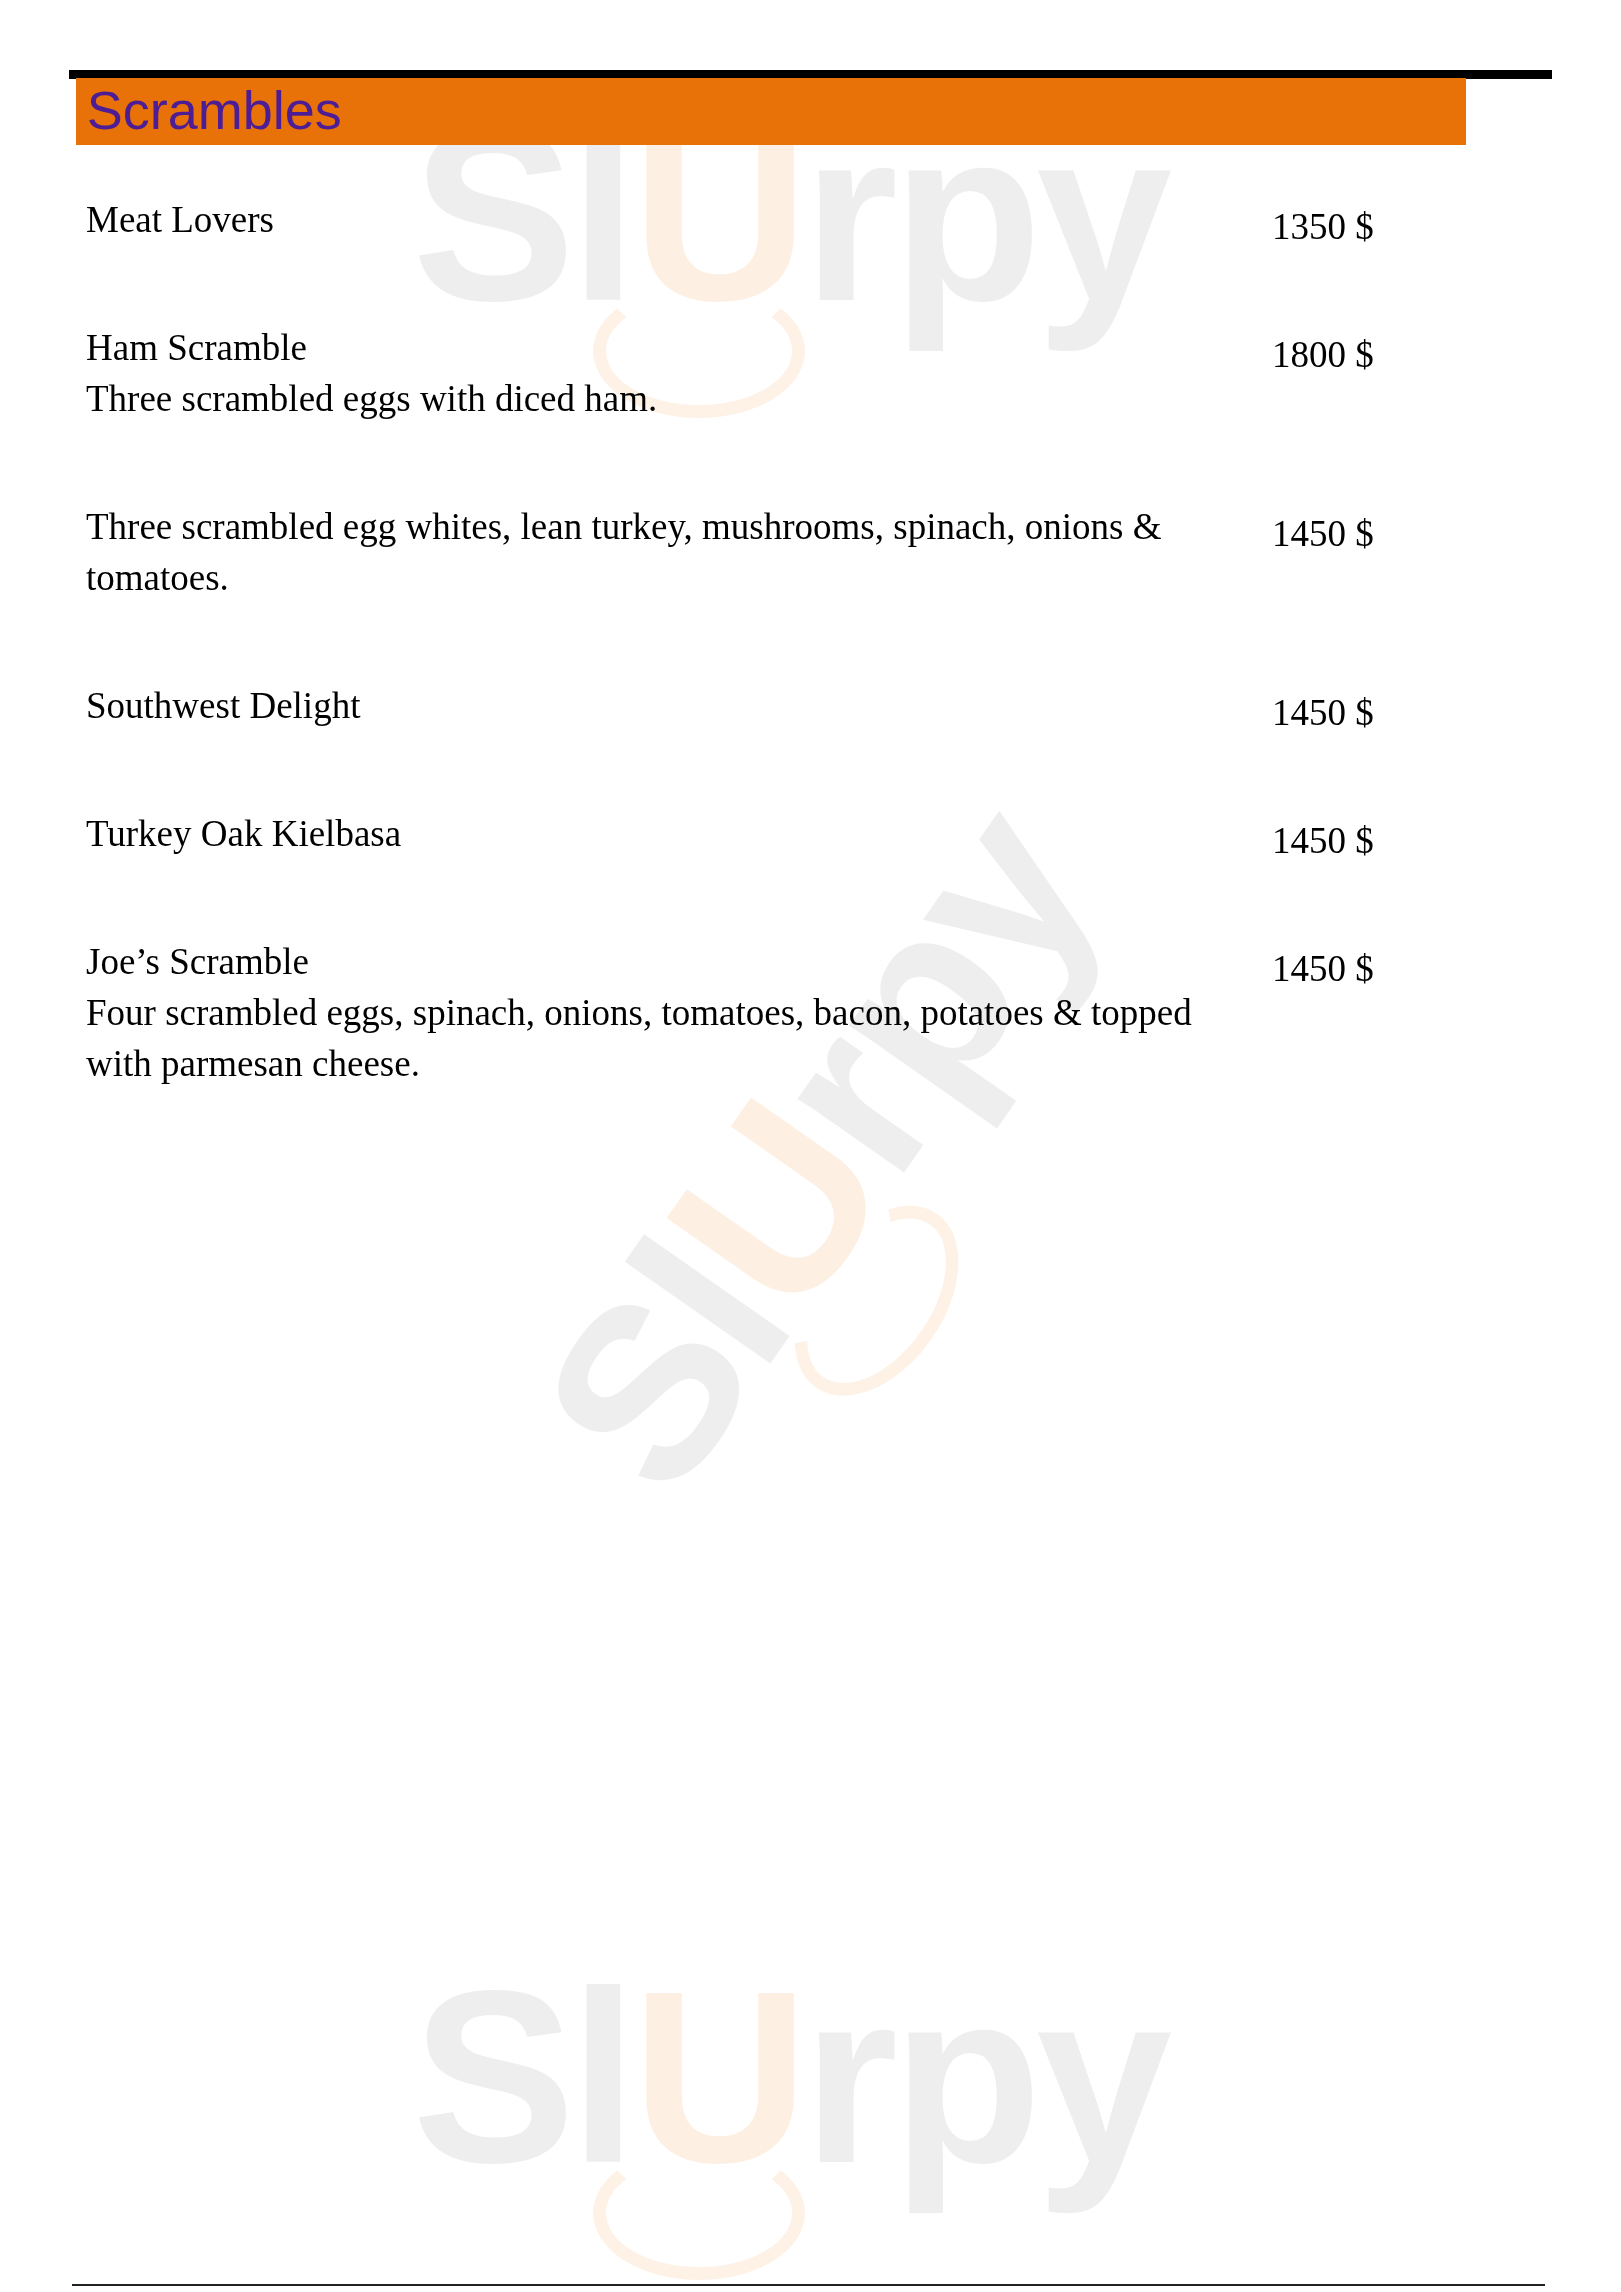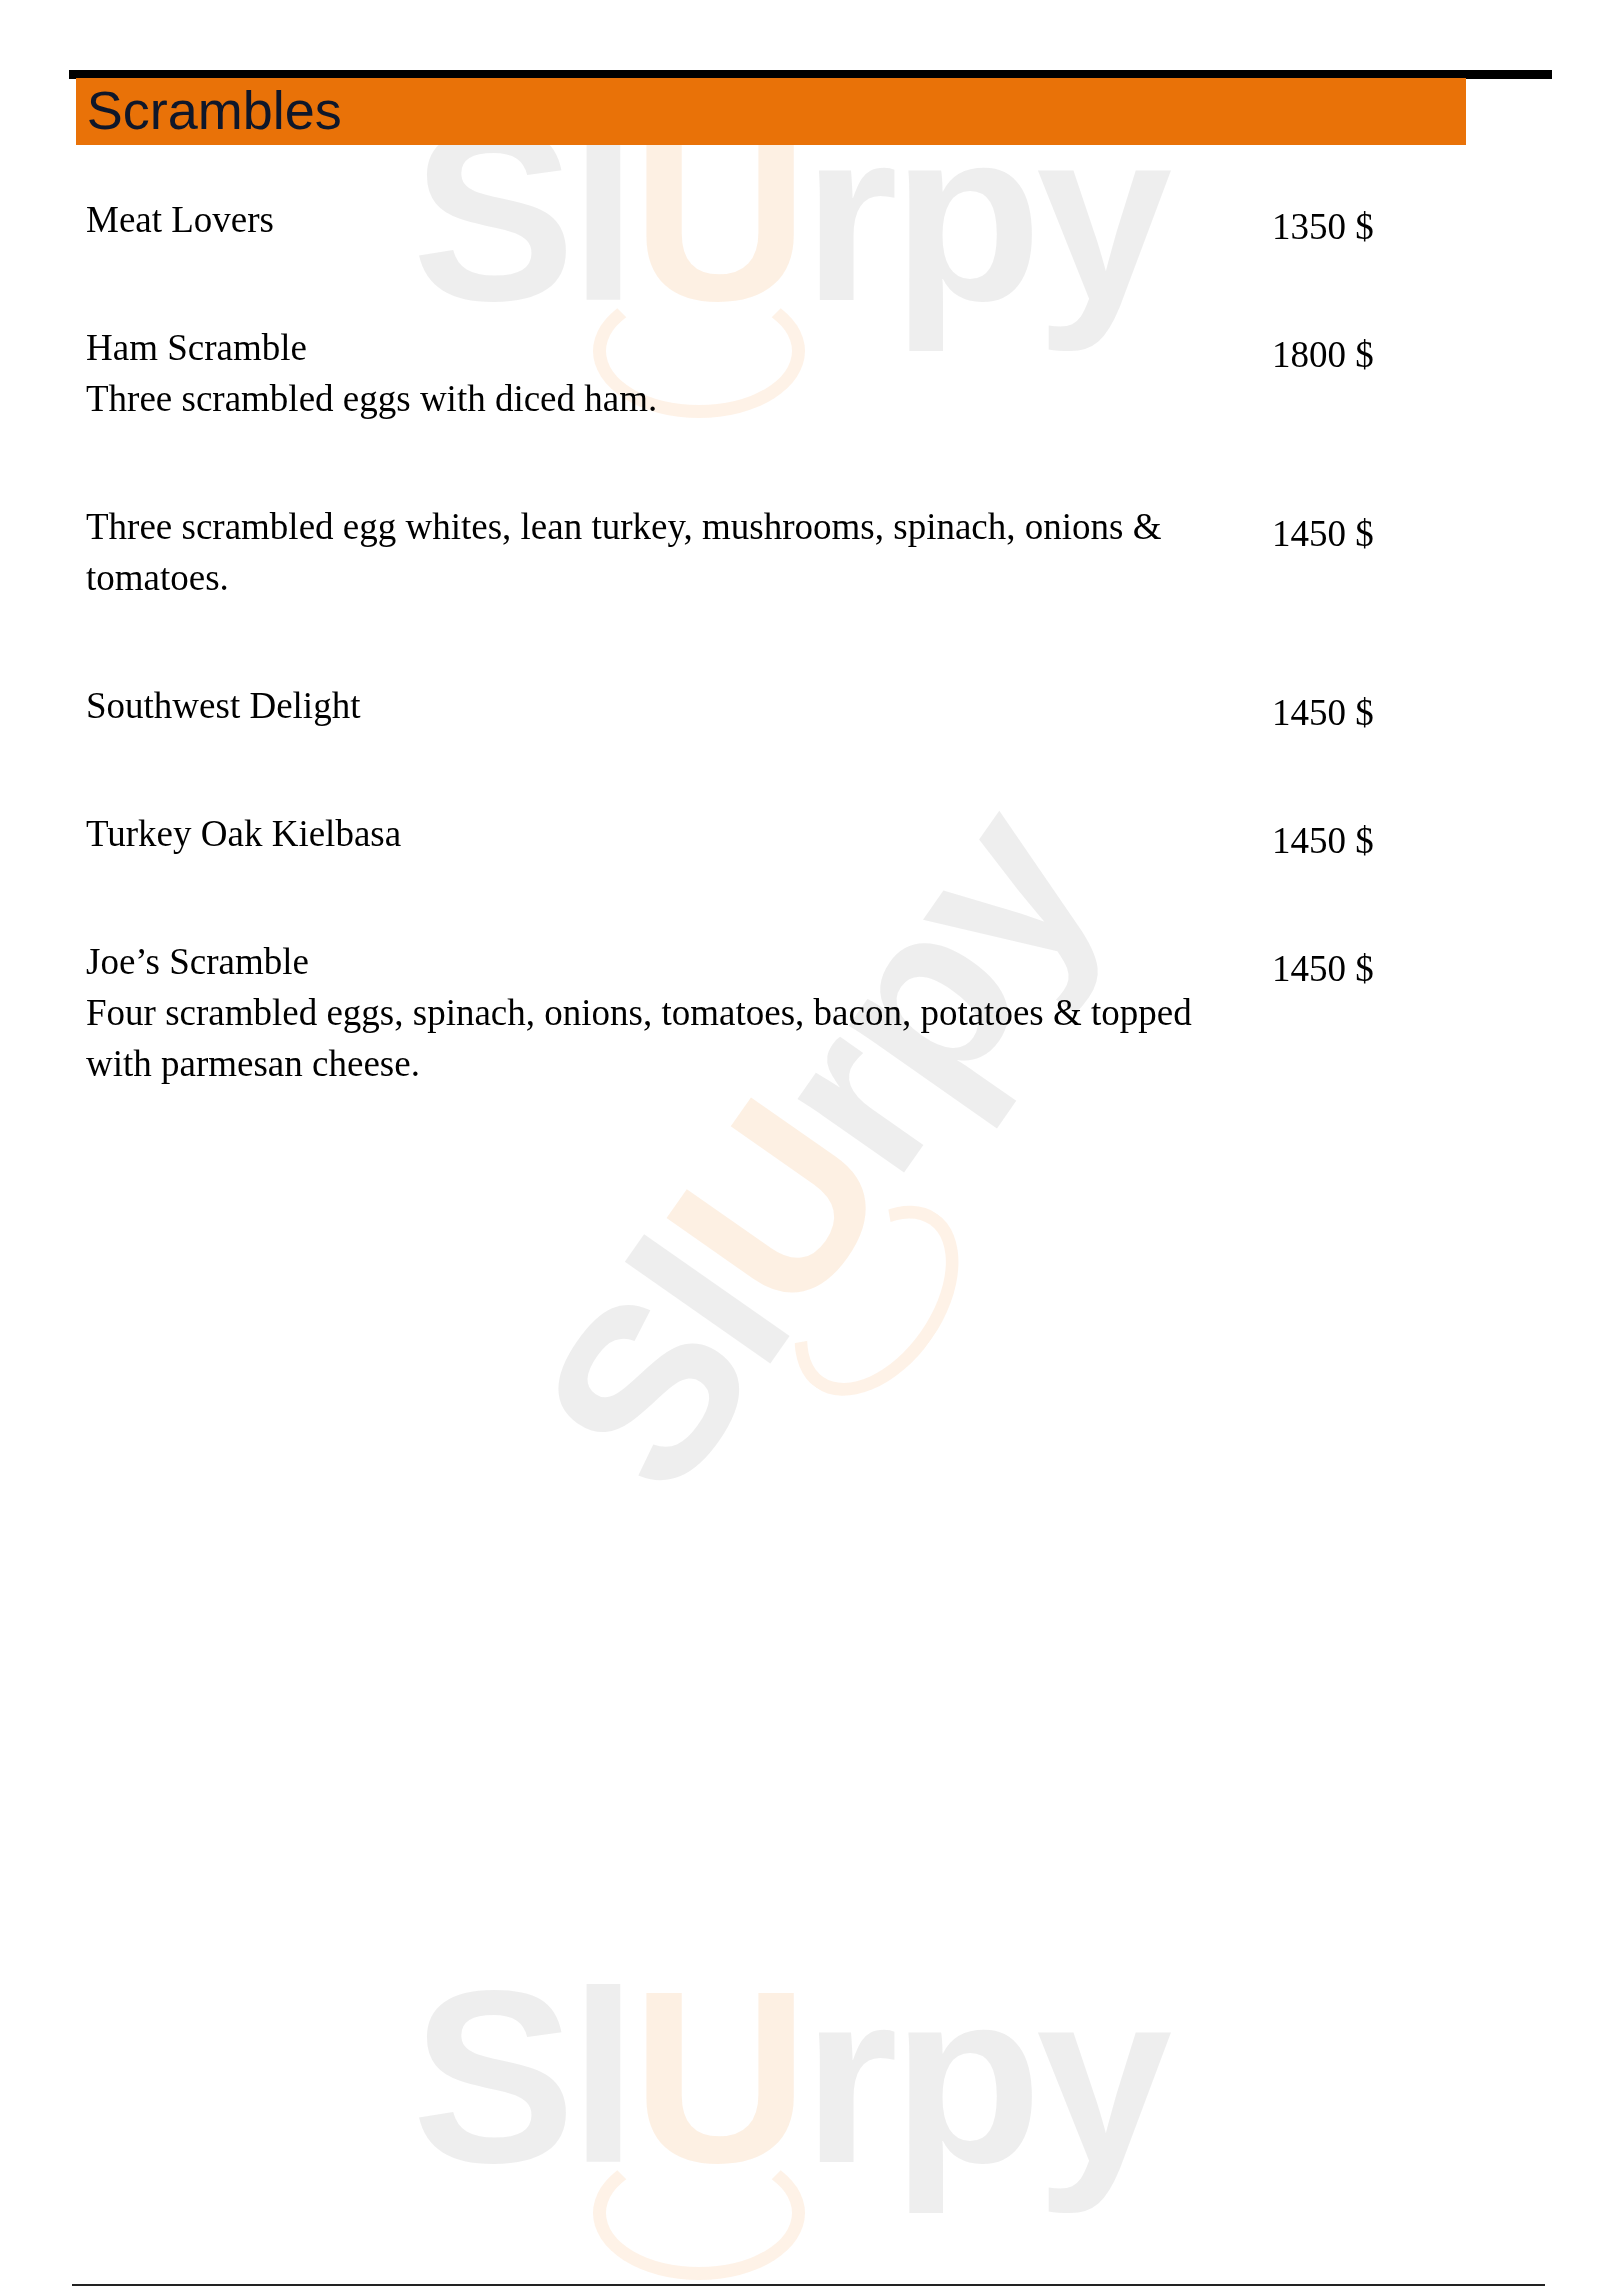--- a/index.html
+++ b/index.html
@@ -62,21 +62,21 @@
     z-index: 1;
   }
   .section-title {
     position: absolute;
     left: 10.8px;
     top: 0;
     height: 67px;
     line-height: 65px;
     font-family: "Liberation Sans", sans-serif;
     font-size: 54px;
-    color: #0f172a;
+    color: #4c1d95;
   }
   .menu {
     position: absolute;
     left: 86px;
     top: 174px;
     width: 1304px;
     z-index: 2;
   }
   .menu-item {
     position: relative;

